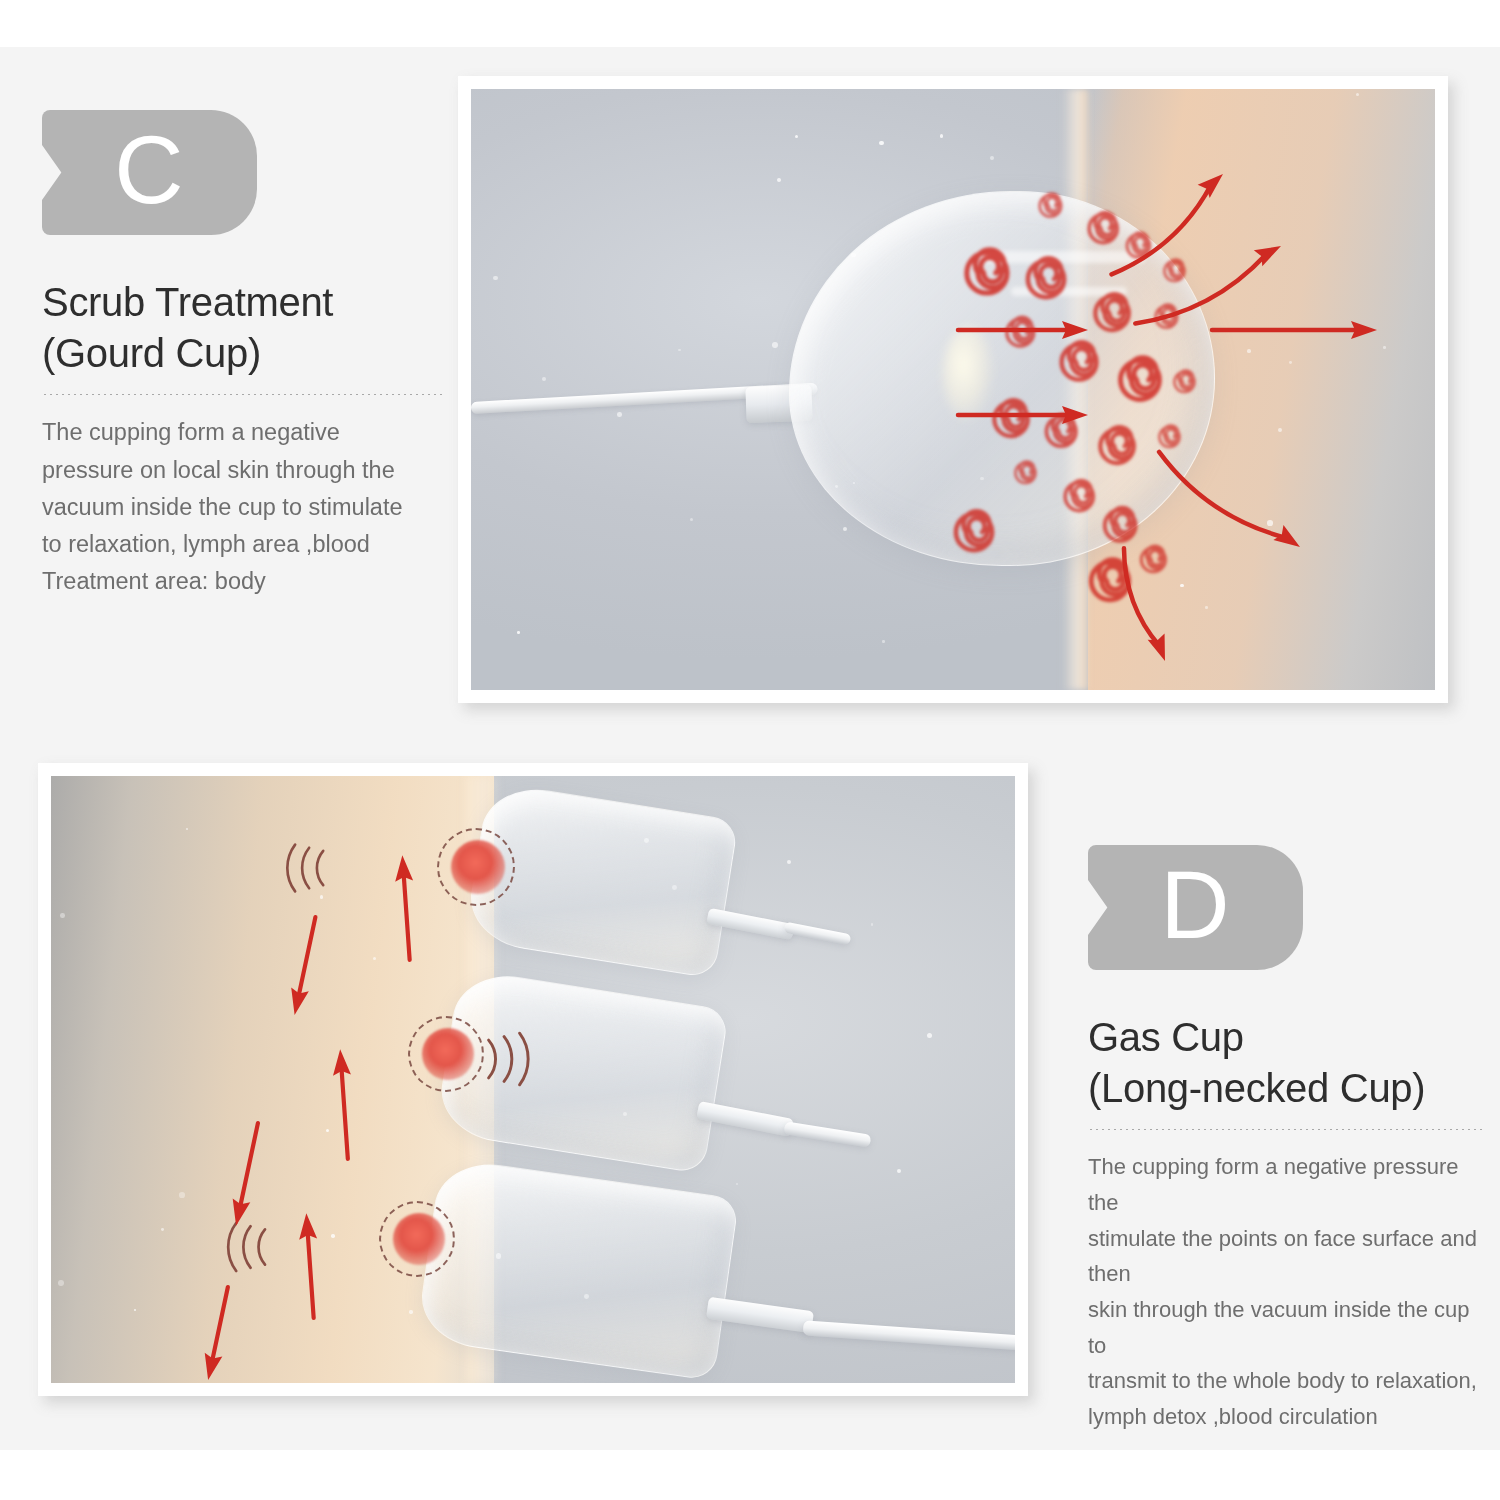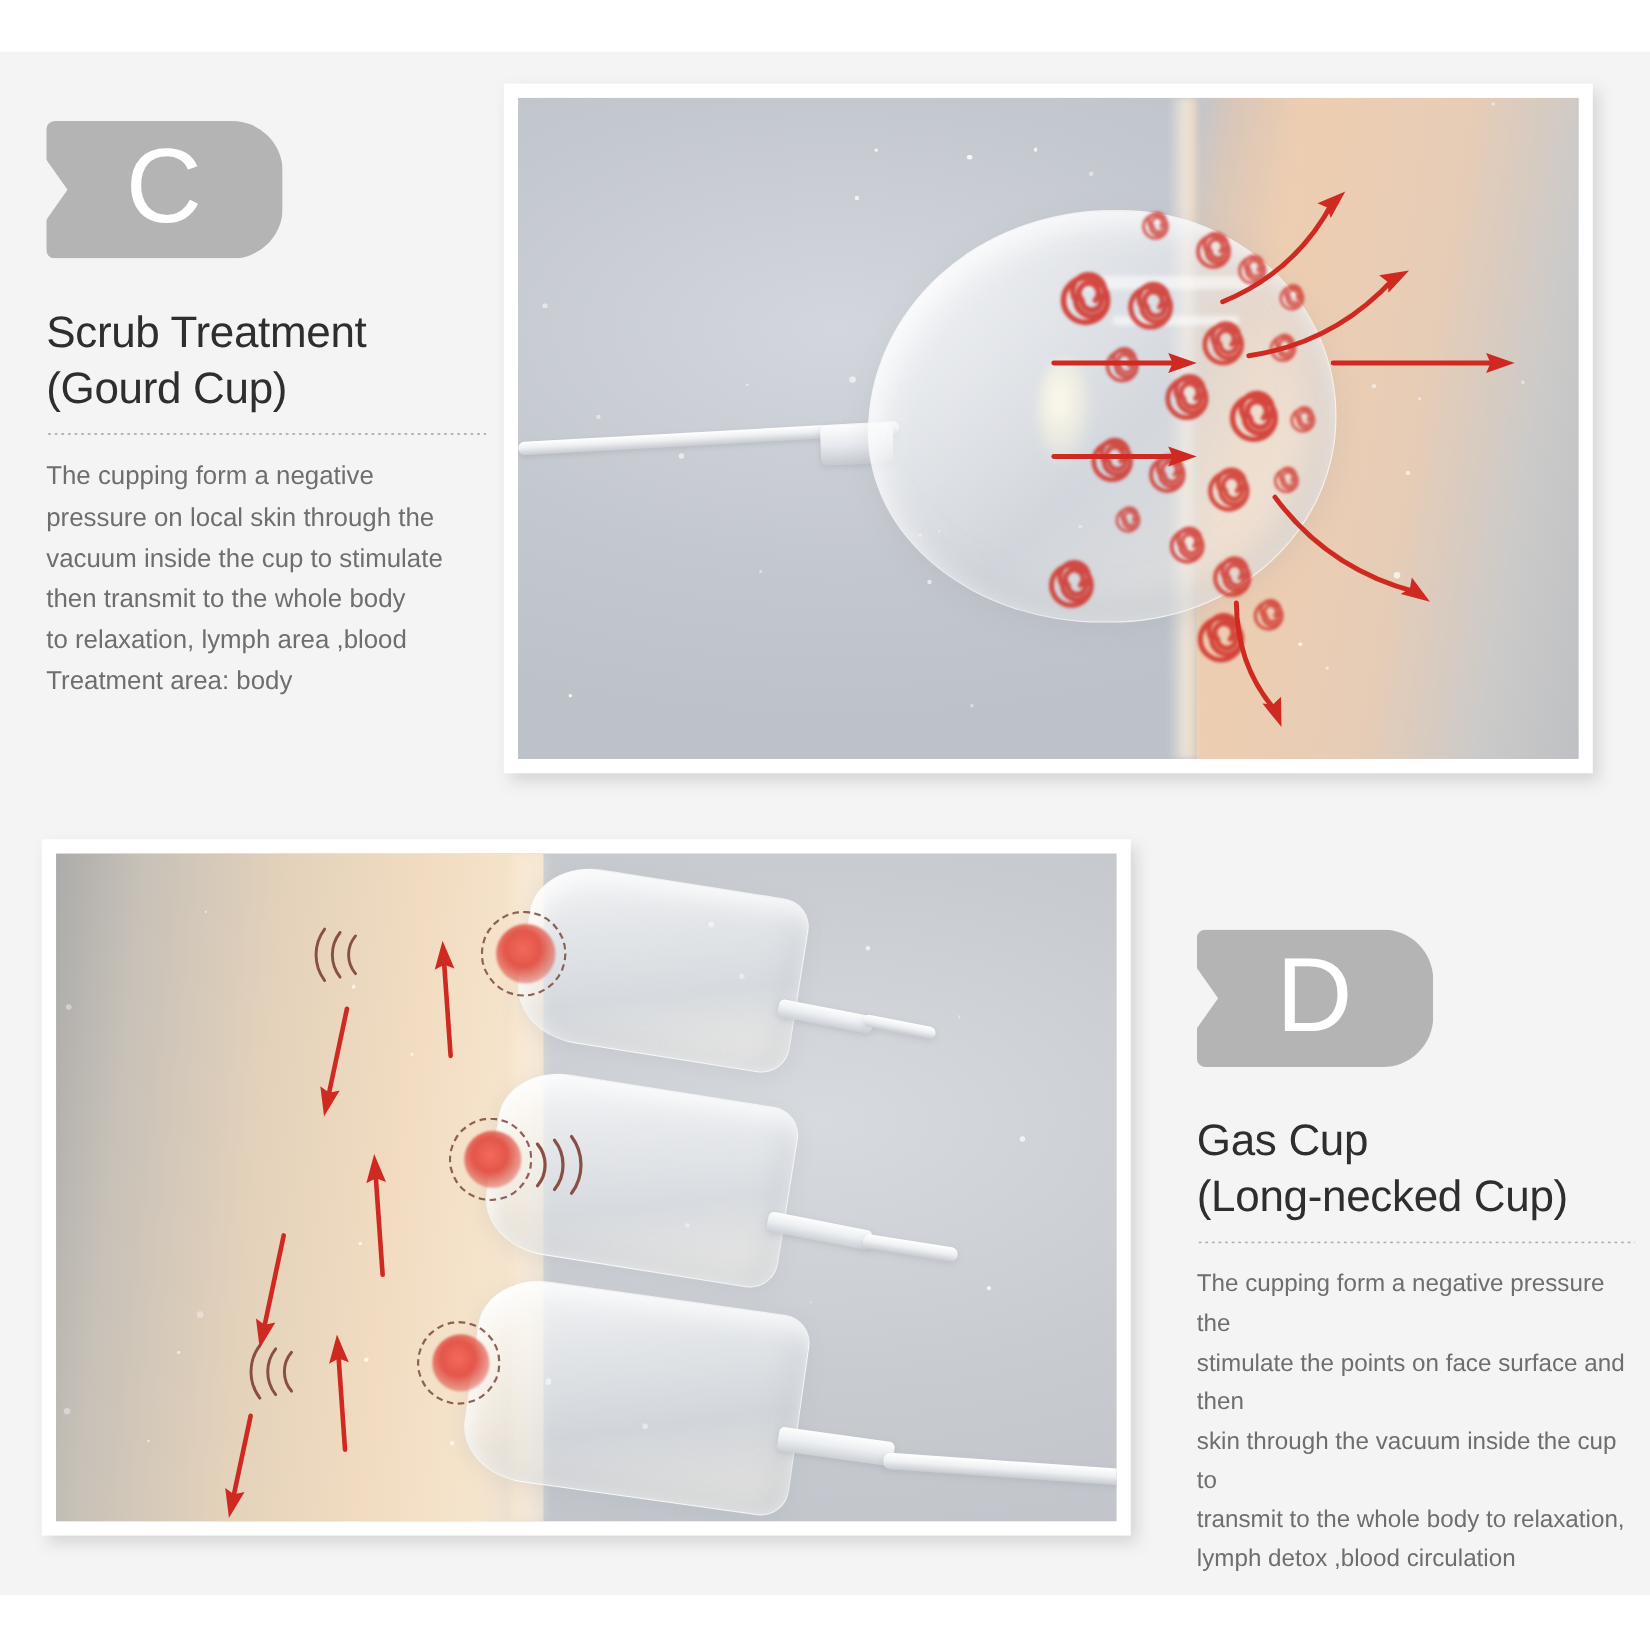--- a/index.html
+++ b/index.html
@@ -324,21 +324,20 @@
     </div>
     <div class="sec-title">
       <span class="l1">Scrub Treatment</span>
       <span class="l2">(Gourd Cup)</span>
     </div>
     <div class="divider"></div>
     <div class="sec-body">
       <p>The cupping form a negative</p>
       <p>pressure on local skin through the</p>
       <p>vacuum inside the cup to stimulate</p>
-      <p>then transmit to the whole body</p>
       <p>to relaxation, lymph area ,blood</p>
       <p>Treatment area: body</p>
     </div>
   </div>
 
   <div class="photo-frame" id="photo-top">
     <div class="photo-inner">
       <div class="scene-bg-top"></div>
       <div class="skin-right"></div>
       <div class="skin-edge-top"></div>

